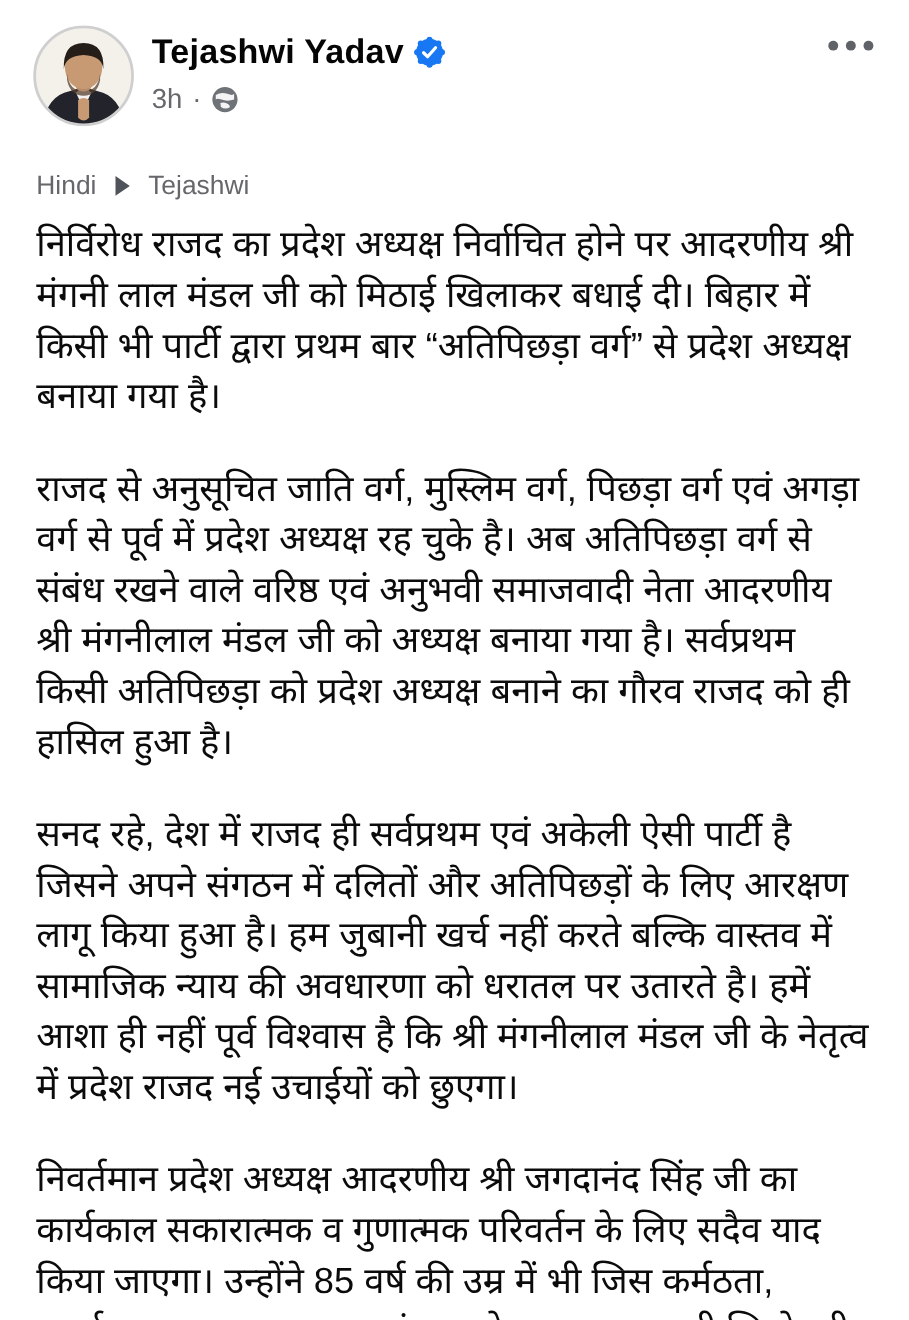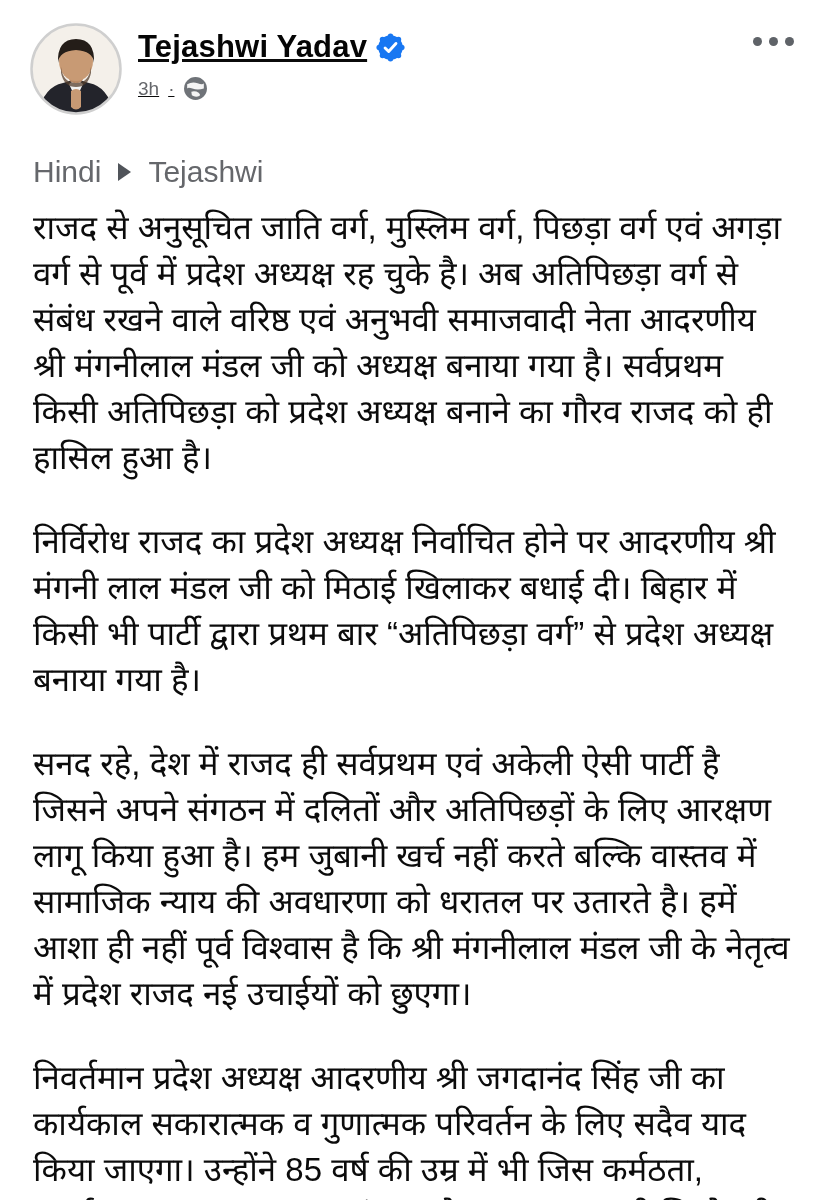--- a/index.html
+++ b/index.html
@@ -21,21 +21,20 @@
     width:92px;height:92px;
     border-radius:50%;
     flex:0 0 auto;
     cursor:pointer;
   }
   .avatar svg{display:block;width:92px;height:92px;}
   .header-info{
     margin-left:16px;
     padding-top:6px;
     min-width:0;
-    text-decoration:underline;
   }
   .name-row{
     display:flex;
     align-items:center;
     gap:9px;
   }
   .author{
     font-size:31px;
     font-weight:700;
     color:#050505;
@@ -43,21 +42,21 @@
     cursor:pointer;
     white-space:nowrap;
   }
   .badge{width:29px;height:29px;flex:0 0 auto;}
   .meta-row{
     display:flex;
     align-items:center;
     gap:9px;
     margin-top:11px;
     color:#65676b;
-    font-size:19px;
+    font-size:25px;
   }
   .meta-row .ts{cursor:pointer;}
   .globe{width:25px;height:25px;display:block;}
   .more-btn{
     margin-left:auto;
     margin-top:6px;
     background:none;border:none;
     padding:8px 4px;
     cursor:pointer;
   }
@@ -65,21 +64,21 @@
   .dots i{
     display:block;width:9px;height:9px;border-radius:50%;
     background:#5f6368;
   }
   
   .translate-row{
     margin:40px 0 0 33px;
     display:flex;
     align-items:center;
     gap:17px;
-    font-size:30px;
+    font-size:24px;
     color:#65676b;
     cursor:pointer;
     width:max-content;
   }
   .tri{
     width:0;height:0;
     border-left:13px solid #50545a;
     border-top:9px solid transparent;
     border-bottom:9px solid transparent;
   }
@@ -167,22 +166,22 @@
     </button>
   </header>
 
   <div class="translate-row">
     <span>Hindi</span>
     <span class="tri"></span>
     <span>Tejashwi</span>
   </div>
 
   <article class="post-body">
+    <p><span>निर्विरोध राजद का प्रदेश अध्यक्ष निर्वाचित होने पर आदरणीय श्री मंगनी लाल मंडल जी को मिठाई खिलाकर बधाई दी। बिहार में किसी भी पार्टी द्वारा प्रथम बार “अतिपिछड़ा वर्ग” से प्रदेश अध्यक्ष बनाया गया है।</span></p>
     <p><span>राजद से अनुसूचित जाति वर्ग, मुस्लिम वर्ग, पिछड़ा वर्ग एवं अगड़ा वर्ग से पूर्व में प्रदेश अध्यक्ष रह चुके है। अब अतिपिछड़ा वर्ग से संबंध रखने वाले वरिष्ठ एवं अनुभवी समाजवादी नेता आदरणीय श्री मंगनीलाल मंडल जी को अध्यक्ष बनाया गया है। सर्वप्रथम किसी अतिपिछड़ा को प्रदेश अध्यक्ष बनाने का गौरव राजद को ही हासिल हुआ है।</span></p>
-    <p><span>निर्विरोध राजद का प्रदेश अध्यक्ष निर्वाचित होने पर आदरणीय श्री मंगनी लाल मंडल जी को मिठाई खिलाकर बधाई दी। बिहार में किसी भी पार्टी द्वारा प्रथम बार “अतिपिछड़ा वर्ग” से प्रदेश अध्यक्ष बनाया गया है।</span></p>
     <p><span>सनद रहे, देश में राजद ही सर्वप्रथम एवं अकेली ऐसी पार्टी है जिसने अपने संगठन में दलितों और अतिपिछड़ों के लिए आरक्षण लागू किया हुआ है। हम जुबानी खर्च नहीं करते बल्कि वास्तव में सामाजिक न्याय की अवधारणा को धरातल पर उतारते है। हमें आशा ही नहीं पूर्व विश्वास है कि श्री मंगनीलाल मंडल जी के नेतृत्व में प्रदेश राजद नई उचाईयों को छुएगा।</span></p>
     <p>
       <span>निवर्तमान प्रदेश अध्यक्ष आदरणीय श्री जगदानंद सिंह जी का कार्यकाल सकारात्मक व गुणात्मक परिवर्तन के लिए सदैव याद किया जाएगा। उन्होंने 85 वर्ष की उम्र में भी जिस कर्मठता, समर्पण, त्याग, अनुशासन एवं लग्न के साथ इस महत्ती ज़िम्मेवारी का निर्वहन किया वह वर्णन से परे है।</span>
       
       
       
       
       
     </p>
   </article>

